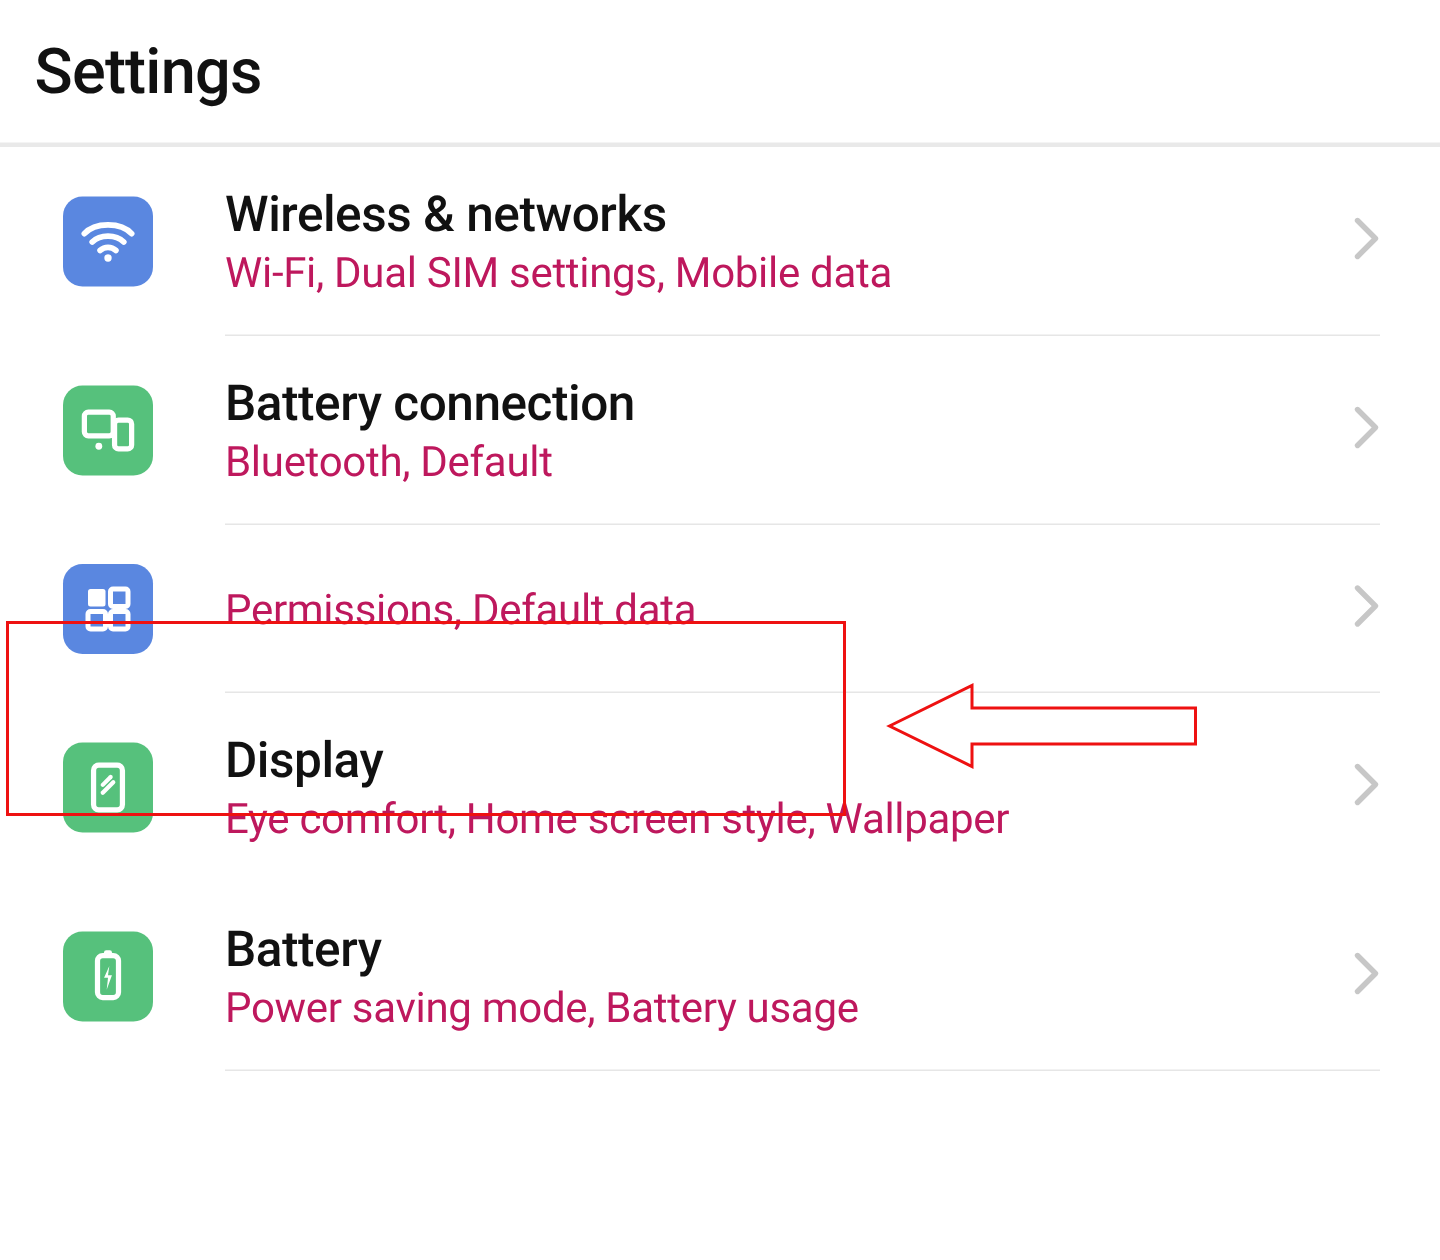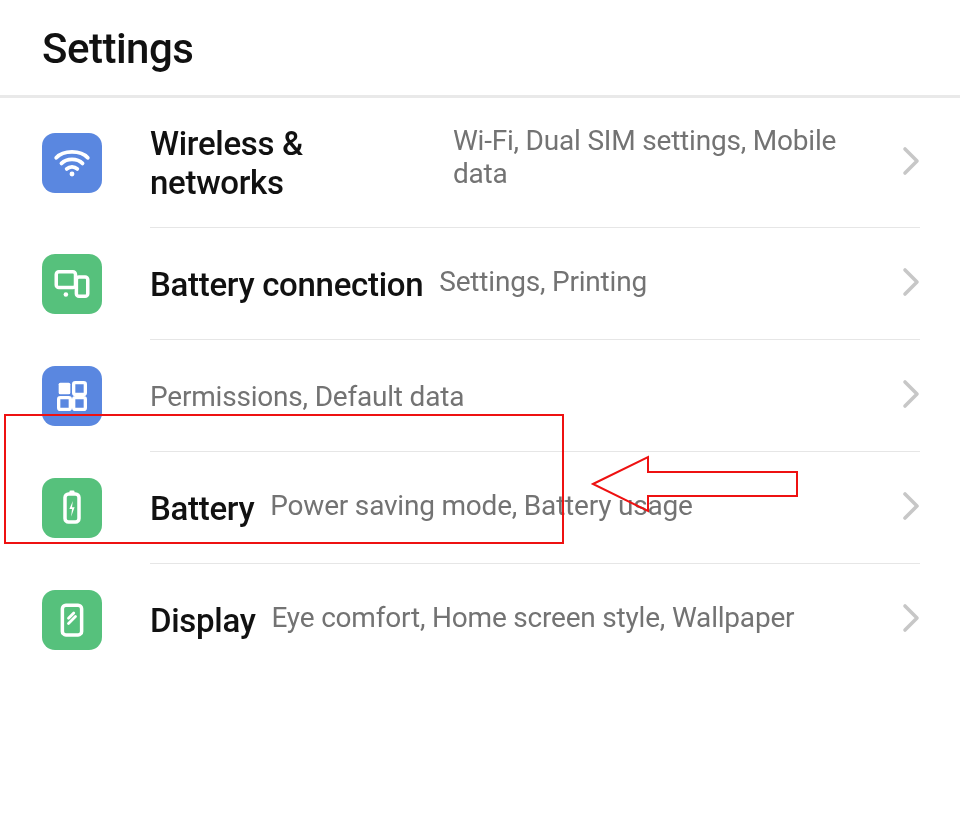--- a/index.html
+++ b/index.html
@@ -5,21 +5,21 @@
   * { box-sizing: border-box; margin: 0; padding: 0; }
   body {
     width: 960px;
     height: 840px;
     font-family: -apple-system, BlinkMacSystemFont, "Segoe UI", Roboto, Arial, sans-serif;
     background: #ffffff;
     position: relative;
     overflow: hidden;
   }
   .header {
-    padding: 24px 0 22px 42px;
+    padding: 24px 0 22px 23px;
     border-radius: 18px;
   }
   .header-title {
     font-size: 42px;
     font-weight: 500;
     color: #111;
     letter-spacing: -0.5px;
   }
   .header-divider {
     height: 3px;
@@ -52,32 +52,32 @@
     align-items: center;
     justify-content: center;
     flex-shrink: 0;
   }
   .icon-blue { background: #5a87e0; }
   .icon-green { background: #56c17c; }
   .text-wrap {
     flex: 1;
     margin-left: 48px;
     display: flex;
-    flex-direction: row;
-    gap: 16px;
+    flex-direction: column;
+    gap: 2px;
   }
   .row-title {
     font-size: 33px;
     font-weight: 500;
     color: #111;
     letter-spacing: -0.3px;
   }
   .row-sub {
     font-size: 28px;
-    color: #737373;
+    color: #be185d;
     letter-spacing: -0.2px;
   }
   .chevron {
     flex-shrink: 0;
     margin-left: 16px;
   }
   .highlight-box {
     position: absolute;
     border: 2px solid #ee1111;
     pointer-events: none;
@@ -123,21 +123,21 @@
   <div class="row">
     <div class="icon-wrap icon-green">
       <svg width="42" height="42" viewBox="0 0 24 24" fill="none">
         <rect x="3" y="5" width="11" height="9" rx="1.5" stroke="#fff" stroke-width="2"></rect>
         <rect x="14.5" y="8" width="6.5" height="11" rx="1.5" stroke="#fff" stroke-width="2"></rect>
         <circle cx="8.5" cy="18" r="1.3" fill="#fff"></circle>
       </svg>
     </div>
     <div class="text-wrap">
       <div class="row-title">Battery connection</div>
-      <div class="row-sub">Settings, Printing</div>
+      <div class="row-sub">Bluetooth, Default</div>
     </div>
     <div class="chevron">
       <svg width="18" height="30" viewBox="0 0 12 20">
           <path d="M2 2 L10 10 L2 18" stroke="#c7c7c7" stroke-width="2.4" fill="none" stroke-linecap="round" stroke-linejoin="round"></path>
         </svg>
     </div>
     <div class="row-divider"></div>
   </div>
 
   <div class="row">
@@ -156,54 +156,54 @@
       <svg width="18" height="30" viewBox="0 0 12 20">
           <path d="M2 2 L10 10 L2 18" stroke="#c7c7c7" stroke-width="2.4" fill="none" stroke-linecap="round" stroke-linejoin="round"></path>
         </svg>
     </div>
     <div class="row-divider"></div>
   </div>
 
   <div class="row">
     <div class="icon-wrap icon-green">
       <svg width="42" height="42" viewBox="0 0 24 24" fill="none">
+        <rect x="6.5" y="3.5" width="11" height="17" rx="2" stroke="#fff" stroke-width="2"></rect>
+        <line x1="10" y1="14" x2="14" y2="10" stroke="#fff" stroke-width="1.6" stroke-linecap="round"></line>
+        <line x1="10" y1="11" x2="13" y2="8" stroke="#fff" stroke-width="1.6" stroke-linecap="round"></line>
+      </svg>
+    </div>
+    <div class="text-wrap">
+      <div class="row-title">Display</div>
+      <div class="row-sub">Eye comfort, Home screen style, Wallpaper</div>
+    </div>
+    <div class="chevron">
+      <svg width="18" height="30" viewBox="0 0 12 20">
+          <path d="M2 2 L10 10 L2 18" stroke="#c7c7c7" stroke-width="2.4" fill="none" stroke-linecap="round" stroke-linejoin="round"></path>
+        </svg>
+    </div>
+  </div>
+
+  <div class="row">
+    <div class="icon-wrap icon-green">
+      <svg width="42" height="42" viewBox="0 0 24 24" fill="none">
         <rect x="8" y="4" width="8" height="16" rx="2" stroke="#fff" stroke-width="2"></rect>
         <rect x="10.5" y="2" width="3" height="2.5" rx="0.8" fill="#fff"></rect>
         <path d="M12.5 8 L10.5 12.5 L12 12.5 L11.5 17 L13.5 11.5 L12 11.5 Z" fill="#fff"></path>
       </svg>
     </div>
     <div class="text-wrap">
       <div class="row-title">Battery</div>
       <div class="row-sub">Power saving mode, Battery usage</div>
     </div>
     <div class="chevron">
       <svg width="18" height="30" viewBox="0 0 12 20">
           <path d="M2 2 L10 10 L2 18" stroke="#c7c7c7" stroke-width="2.4" fill="none" stroke-linecap="round" stroke-linejoin="round"></path>
         </svg>
     </div>
     <div class="row-divider"></div>
-  </div>
-
-  <div class="row">
-    <div class="icon-wrap icon-green">
-      <svg width="42" height="42" viewBox="0 0 24 24" fill="none">
-        <rect x="6.5" y="3.5" width="11" height="17" rx="2" stroke="#fff" stroke-width="2"></rect>
-        <line x1="10" y1="14" x2="14" y2="10" stroke="#fff" stroke-width="1.6" stroke-linecap="round"></line>
-        <line x1="10" y1="11" x2="13" y2="8" stroke="#fff" stroke-width="1.6" stroke-linecap="round"></line>
-      </svg>
-    </div>
-    <div class="text-wrap">
-      <div class="row-title">Display</div>
-      <div class="row-sub">Eye comfort, Home screen style, Wallpaper</div>
-    </div>
-    <div class="chevron">
-      <svg width="18" height="30" viewBox="0 0 12 20">
-          <path d="M2 2 L10 10 L2 18" stroke="#c7c7c7" stroke-width="2.4" fill="none" stroke-linecap="round" stroke-linejoin="round"></path>
-        </svg>
-    </div>
   </div>
 
 </div>
 
 <div class="highlight-box" style="left:4px; top:414px; width:560px; height:130px;"></div>
 
 <div class="arrow-annotation" style="left:590px; top:450px;">
   <svg width="210" height="68" viewBox="0 0 210 68">
     <path d="M3 34 L58 7 L58 22 L207 22 L207 46 L58 46 L58 61 Z" fill="none" stroke="#ee1111" stroke-width="2" stroke-linejoin="miter"></path>
   </svg>

